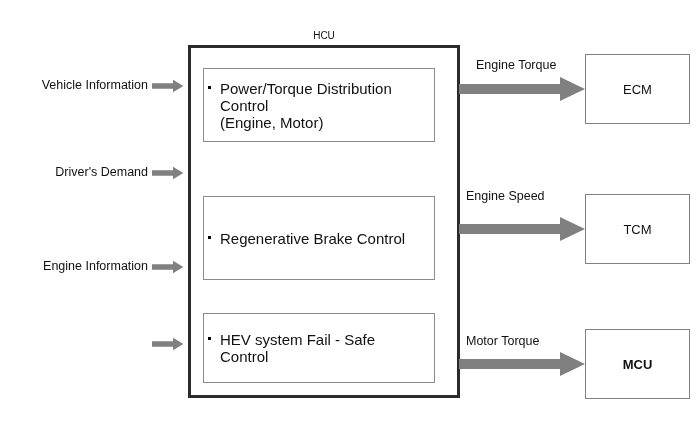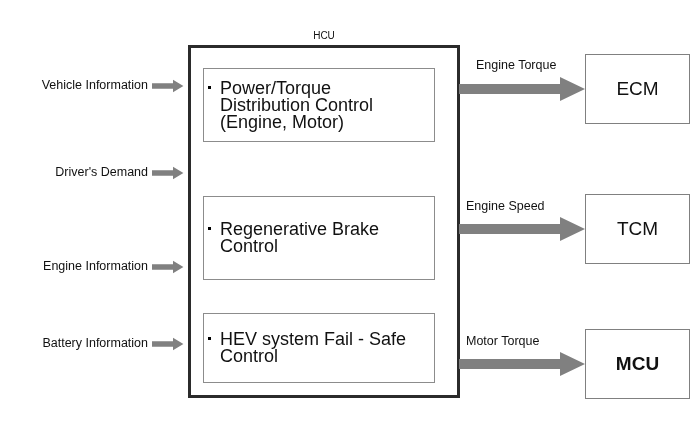--- a/index.html
+++ b/index.html
@@ -59,21 +59,21 @@
     align-items: center;
   }
   .fn-box.b1 { top: 68px;  height: 74px; }
   .fn-box.b2 { top: 196px; height: 84px; }
   .fn-box.b3 { top: 313px; height: 70px; }
 
   .fn-inner {
     position: relative;
     padding-left: 16px;
     padding-right: 8px;
-    font-size: 18px;
+    font-size: 15px;
     line-height: 17px;
     color: #111111;
   }
   .bullet {
     position: absolute;
     left: 4px;
     top: 6px;
     width: 3px;
     height: 3px;
     background: #000000;
@@ -97,21 +97,21 @@
     height: 14px;
   }
   #in-arw-0 { top: 79px; }
   #in-arw-1 { top: 166px; }
   #in-arw-2 { top: 260px; }
   #in-arw-3 { top: 337px; }
 
   
   .out-label { font-size: 12.5px; }
   #out-lbl-0 { left: 466px; top: 58px; margin-left: 10px; }
-  #out-lbl-1 { left: 466px; top: 199px; }
+  #out-lbl-1 { left: 466px; top: 189px; }
   #out-lbl-2 { left: 466px; top: 334px; }
 
   
   .arrow-big {
     position: absolute;
     left: 459px;
     width: 127px;
     height: 26px;
   }
   #out-arw-0 { top: 76px; }
@@ -123,21 +123,21 @@
     position: absolute;
     left: 585px;
     width: 105px;
     height: 70px;
     border: 1.5px solid #808080;
     box-sizing: border-box;
     background: #ffffff;
     display: flex;
     align-items: center;
     justify-content: center;
-    font-size: 19px;
+    font-size: 13px;
     color: #111111;
   }
   #ecu-0 { top: 54px; }
   #ecu-1 { top: 194px; }
   #ecu-2 { top: 329px; font-weight: bold; }
 </style>
 </head>
 <body>
 
 <div id="stage">
@@ -164,21 +164,20 @@
   <div class="fn-box b3">
     <div class="fn-inner">
       <span class="bullet"></span>
       <span class="fn-text" style="white-space: pre-line;">HEV system Fail - Safe Control</span>
     </div>
   </div>
 
   <div class="lbl in-label" id="in-lbl-0">Vehicle Information</div>
   <div class="lbl in-label" id="in-lbl-1">Driver's Demand</div>
   <div class="lbl in-label" id="in-lbl-2">Engine Information</div>
-  <div class="lbl in-label" id="in-lbl-3">Battery Information</div>
 
   <svg class="arrow-small" id="in-arw-0" viewBox="0 0 32 14">
     <path d="M0,4.2 L21,4.2 L21,0.7 L31.4,7 L21,13.3 L21,9.8 L0,9.8 Z" fill="#808080"></path>
   </svg>
   <svg class="arrow-small" id="in-arw-1" viewBox="0 0 32 14">
     <path d="M0,4.2 L21,4.2 L21,0.7 L31.4,7 L21,13.3 L21,9.8 L0,9.8 Z" fill="#808080"></path>
   </svg>
   <svg class="arrow-small" id="in-arw-2" viewBox="0 0 32 14">
     <path d="M0,4.2 L21,4.2 L21,0.7 L31.4,7 L21,13.3 L21,9.8 L0,9.8 Z" fill="#808080"></path>
   </svg>

